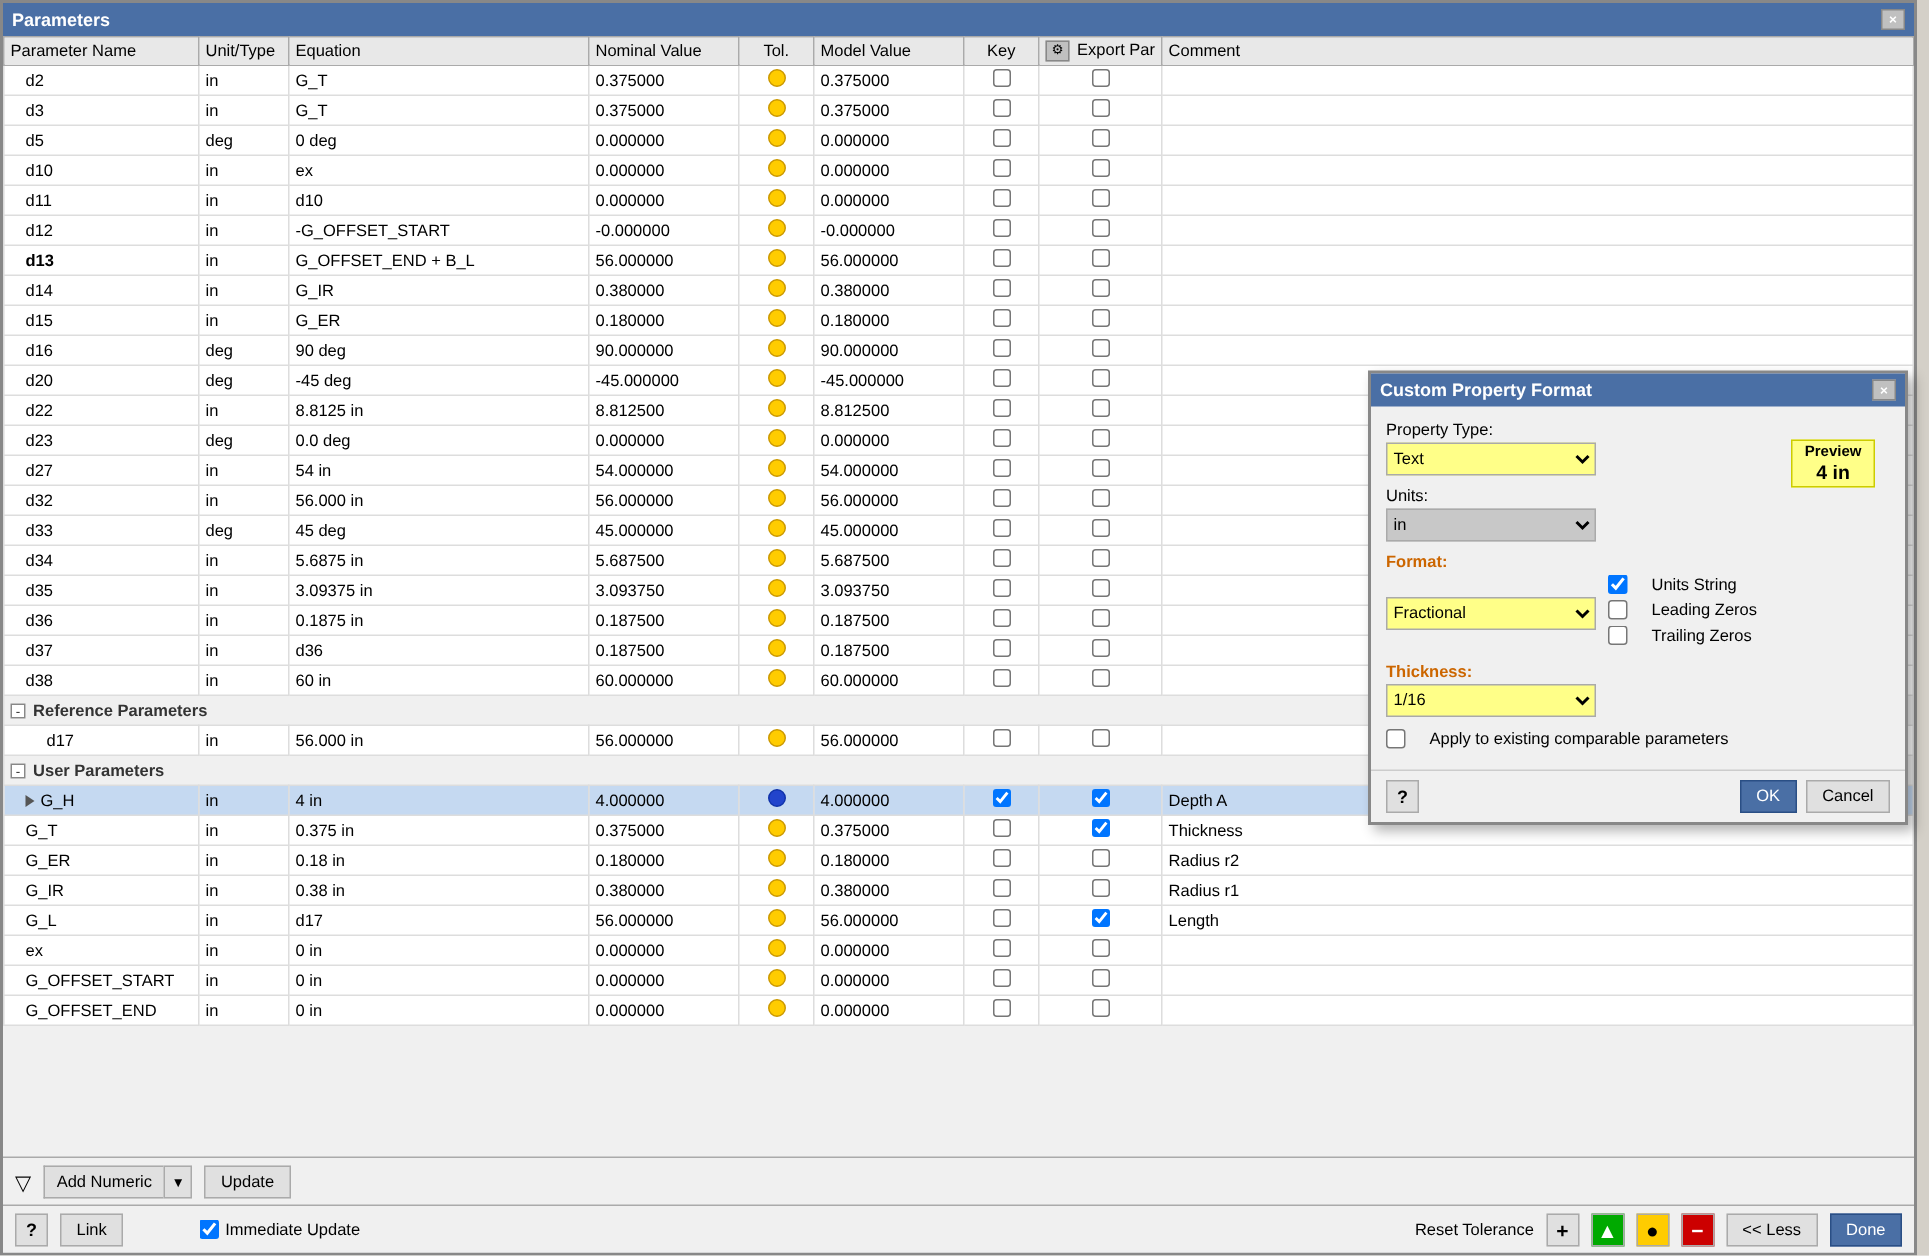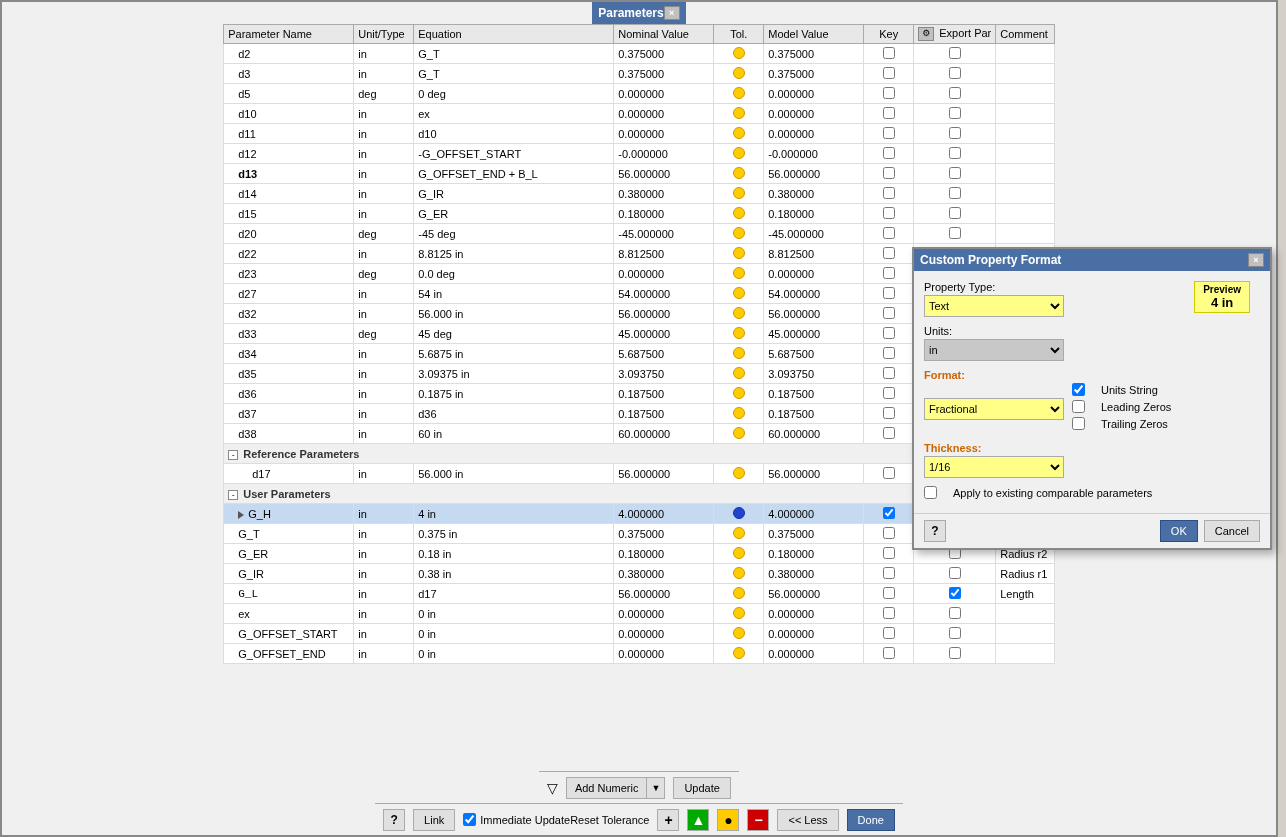--- a/index.html
+++ b/index.html
@@ -10,21 +10,20 @@
       overflow: hidden;
     }
     .window {
       width: 1278px;
       height: 837px;
       background: #f0f0f0;
       border: 2px solid #888;
       display: flex;
       flex-direction: column;
       position: relative;
-      align-items: center;
     }
     .title-bar {
       background: #4a6fa5;
       color: white;
       padding: 3px 6px;
       display: flex;
       justify-content: space-between;
       align-items: center;
       height: 22px;
       font-size: 12px;
@@ -178,20 +177,21 @@
       border: 1px solid #aaa;
       padding: 2px 4px;
       cursor: pointer;
       height: 22px;
       font-size: 9px;
     }
     .immediate-check {
       display: flex;
       align-items: center;
       gap: 4px;
+      margin-left: 43px;
     }
     .tol-btn {
       width: 22px;
       height: 22px;
       border: 1px solid #aaa;
       background: #e0e0e0;
       cursor: pointer;
       display: flex;
       align-items: center;
       justify-content: center;
@@ -436,20 +436,33 @@
       <td class="col-eq">G_ER</td>
       <td class="col-nom">0.180000</td>
       <td class="col-tol checkbox-cell"><span class="yellow-dot"></span></td>
       <td class="col-model">0.180000</td>
       <td class="col-key checkbox-cell"><input type="checkbox" class="checkbox-sm" style=""></td>
       <td class="col-export checkbox-cell"><input type="checkbox" class="checkbox-sm" style=""></td>
       <td class="col-comment"></td>
           </tr>
           <tr class="row-normal">
       <td class="col-param" style="padding-left:14px;">
+        <span>d16</span>
+      </td>
+      <td class="col-unit">deg</td>
+      <td class="col-eq">90 deg</td>
+      <td class="col-nom">90.000000</td>
+      <td class="col-tol checkbox-cell"><span class="yellow-dot"></span></td>
+      <td class="col-model">90.000000</td>
+      <td class="col-key checkbox-cell"><input type="checkbox" class="checkbox-sm" style=""></td>
+      <td class="col-export checkbox-cell"><input type="checkbox" class="checkbox-sm" style=""></td>
+      <td class="col-comment"></td>
+          </tr>
+          <tr class="row-normal">
+      <td class="col-param" style="padding-left:14px;">
         <span>d20</span>
       </td>
       <td class="col-unit">deg</td>
       <td class="col-eq">-45 deg</td>
       <td class="col-nom">-45.000000</td>
       <td class="col-tol checkbox-cell"><span class="yellow-dot"></span></td>
       <td class="col-model">-45.000000</td>
       <td class="col-key checkbox-cell"><input type="checkbox" class="checkbox-sm" style=""></td>
       <td class="col-export checkbox-cell"><input type="checkbox" class="checkbox-sm" style=""></td>
       <td class="col-comment"></td>
@@ -655,21 +668,21 @@
       <td class="col-unit">in</td>
       <td class="col-eq">0.38 in</td>
       <td class="col-nom">0.380000</td>
       <td class="col-tol checkbox-cell"><span class="yellow-dot"></span></td>
       <td class="col-model">0.380000</td>
       <td class="col-key checkbox-cell"><input type="checkbox" class="checkbox-sm" style=""></td>
       <td class="col-export checkbox-cell"><input type="checkbox" class="checkbox-sm" style=""></td>
       <td class="col-comment">Radius r1</td>
           </tr>
           <tr class="row-normal">
-      <td class="col-param" style="padding-left:14px;font-family:Liberation Mono, monospace;">
+      <td class="col-param" style="padding-left:14px;">
         <span>G_L</span>
       </td>
       <td class="col-unit">in</td>
       <td class="col-eq">d17</td>
       <td class="col-nom">56.000000</td>
       <td class="col-tol checkbox-cell"><span class="yellow-dot"></span></td>
       <td class="col-model">56.000000</td>
       <td class="col-key checkbox-cell"><input type="checkbox" class="checkbox-sm" style=""></td>
       <td class="col-export checkbox-cell"><input type="checkbox" checked="" class="checkbox-sm" style=""></td>
       <td class="col-comment">Length</td>
@@ -747,21 +760,21 @@
 
   <div class="dialog-overlay">
     <div class="dialog">
       <div class="dialog-title">
         <span>Custom Property Format</span>
         <div class="title-btn">×</div>
       </div>
       <div class="dialog-body">
         <div class="dialog-section">
 
-          <div style="position:absolute;right:10px;top:0;text-align:center;">
+          <div style="position:absolute;right:10px;top:12px;text-align:center;">
             <div style="background:#ffff88;border:1px solid #cccc00;padding:2px 8px;font-size:11px;font-weight:bold;">
               <div style="font-size:10px;">Preview</div>
               <div style="font-size:13px;font-weight:bold;">4 in</div>
             </div>
           </div>
 
           <div class="form-group">
             <div class="form-label">Property Type:</div>
             <div style="display:flex;align-items:center;gap:4px;">
               <select class="form-select highlight-yellow">

